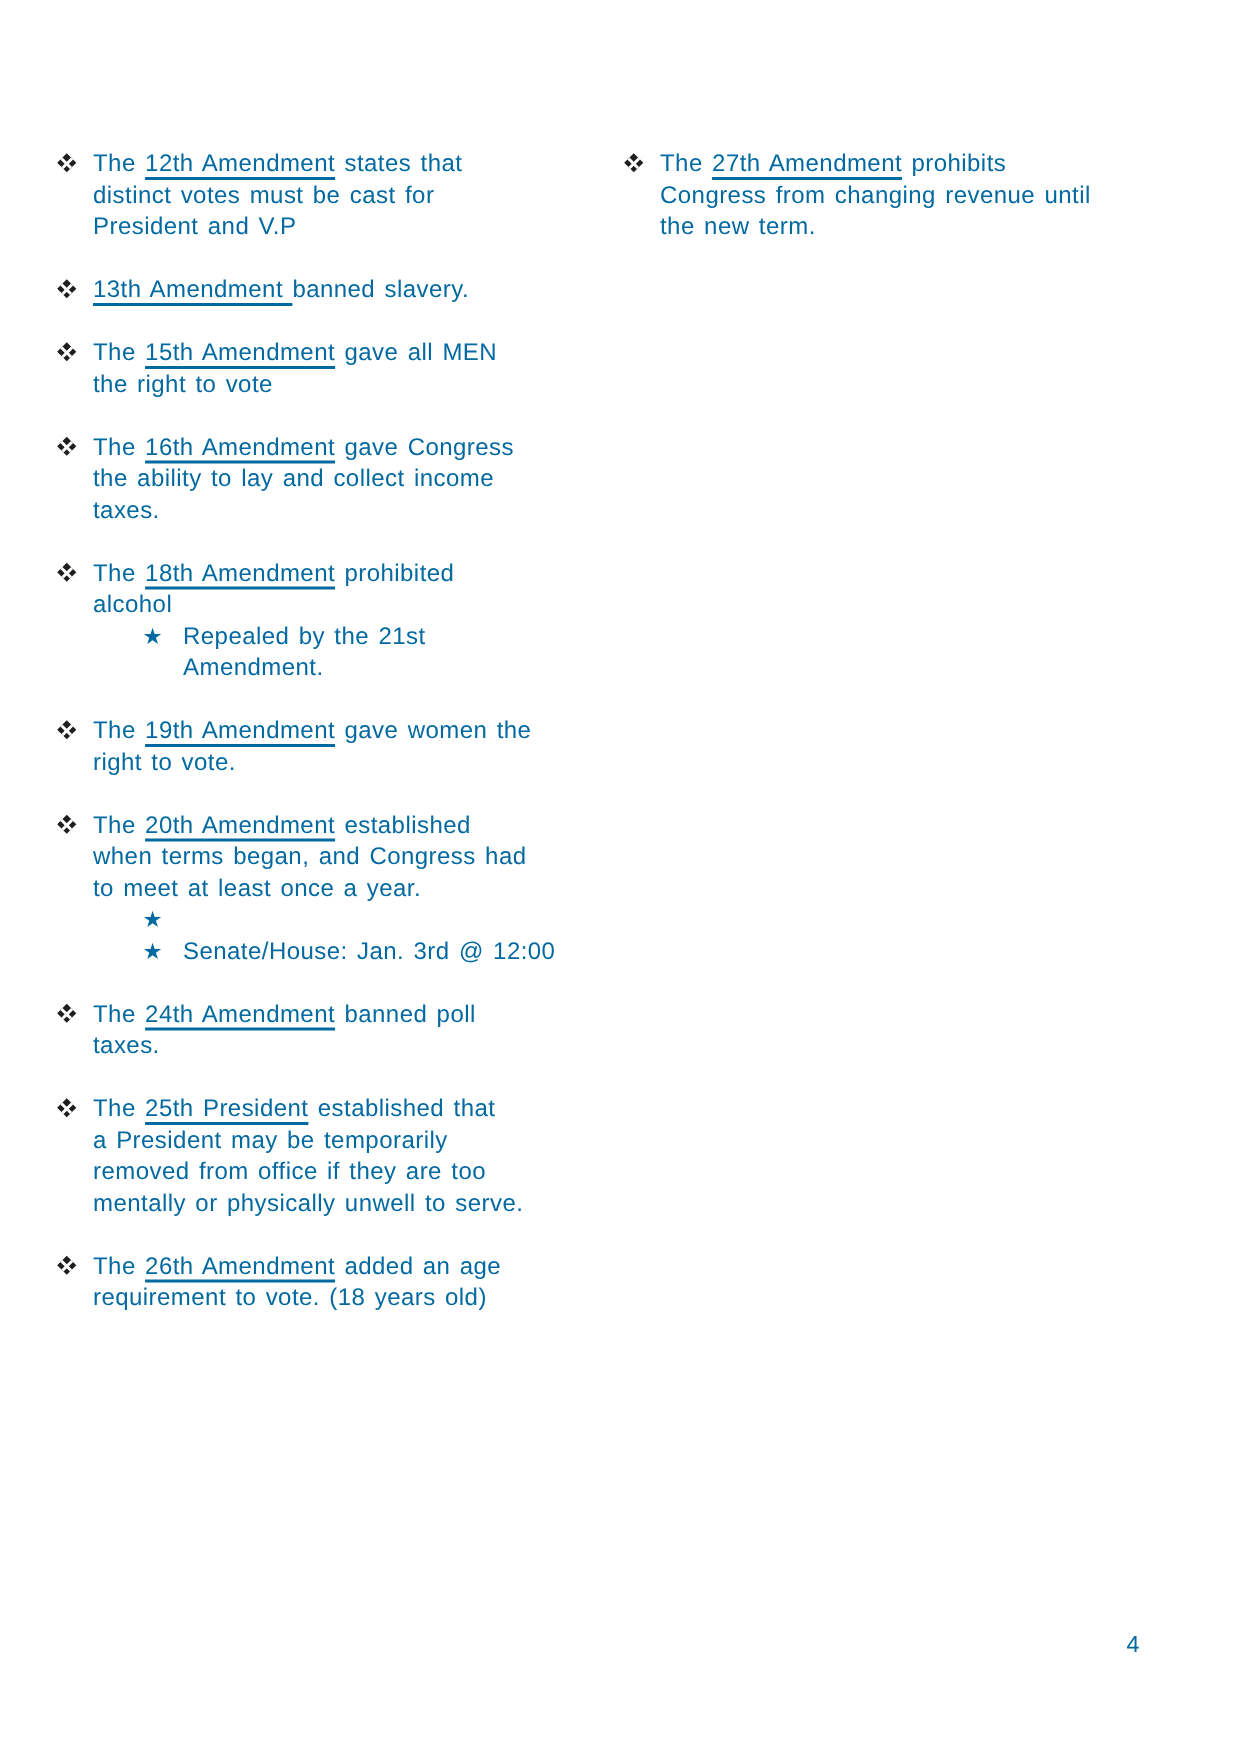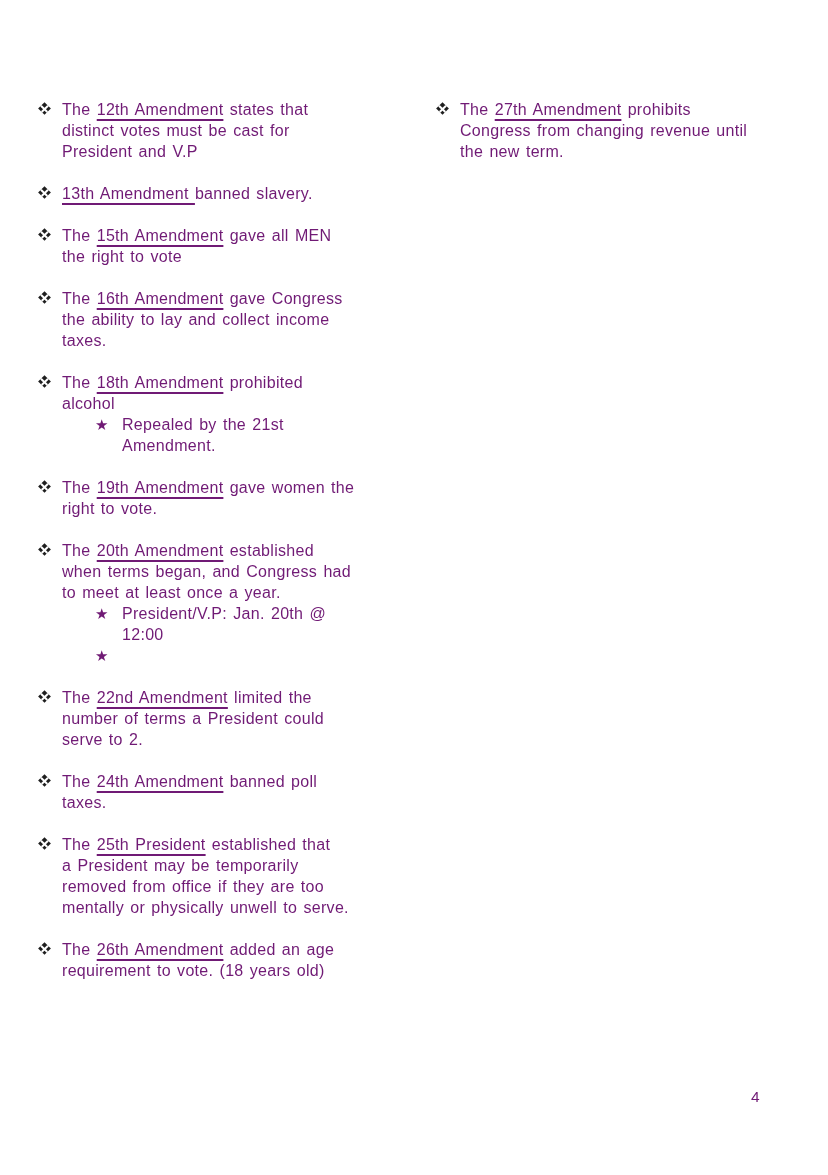--- a/index.html
+++ b/index.html
@@ -7,32 +7,32 @@
     padding: 0;
     background: #ffffff;
   }
   .page {
     position: relative;
     width: 828px;
     height: 1140px;
     background: #ffffff;
     overflow: hidden;
     font-family: "Liberation Sans", "DejaVu Sans", sans-serif;
-    color: #701a75;
+    color: #0369a1;
     font-size: 16px;
     line-height: 21px;
     letter-spacing: 0.3px;
     word-spacing: 1.5px;
   }
   .col {
     position: absolute;
     top: 99px;
   }
   .col-left  { left: 38px;  width: 372px; }
-  .col-right { left: 436px; width: 372px; }
+  .col-right { left: 416px; width: 372px; }
 
   .item {
     display: flex;
     margin-bottom: 21px;
   }
   .bullet {
     flex: none;
     width: 24px;
     position: relative;
   }
@@ -141,37 +141,28 @@
 
     <div class="item">
       <span class="bullet">
           <span class="diamond"></span>
         </span>
       <div class="item-text"><span class="seg">The </span><span class="seg u">20th Amendment</span><span class="seg"> established
 when terms began, and Congress had
 to meet at least once a year.</span>
         <div class="sub">
             <span class="star">★</span>
-            <span class="seg">President/V.P: Jan. 20th @
-12:00</span>
           </div>
         <div class="sub">
             <span class="star">★</span>
+            <span class="seg">Senate/House: Jan. 3rd @ 12:00</span>
           </div>
       </div>
     </div>
 
-    <div class="item">
-      <span class="bullet">
-          <span class="diamond"></span>
-        </span>
-      <div class="item-text"><span class="seg">The </span><span class="seg u">22nd Amendment</span><span class="seg"> limited the
-number of terms a President could
-serve to 2.</span></div>
-    </div>
 
 
     <div class="item">
       <span class="bullet">
           <span class="diamond"></span>
         </span>
       <div class="item-text"><span class="seg">The </span><span class="seg u">24th Amendment</span><span class="seg"> banned poll
 taxes.</span></div>
     </div>
 

